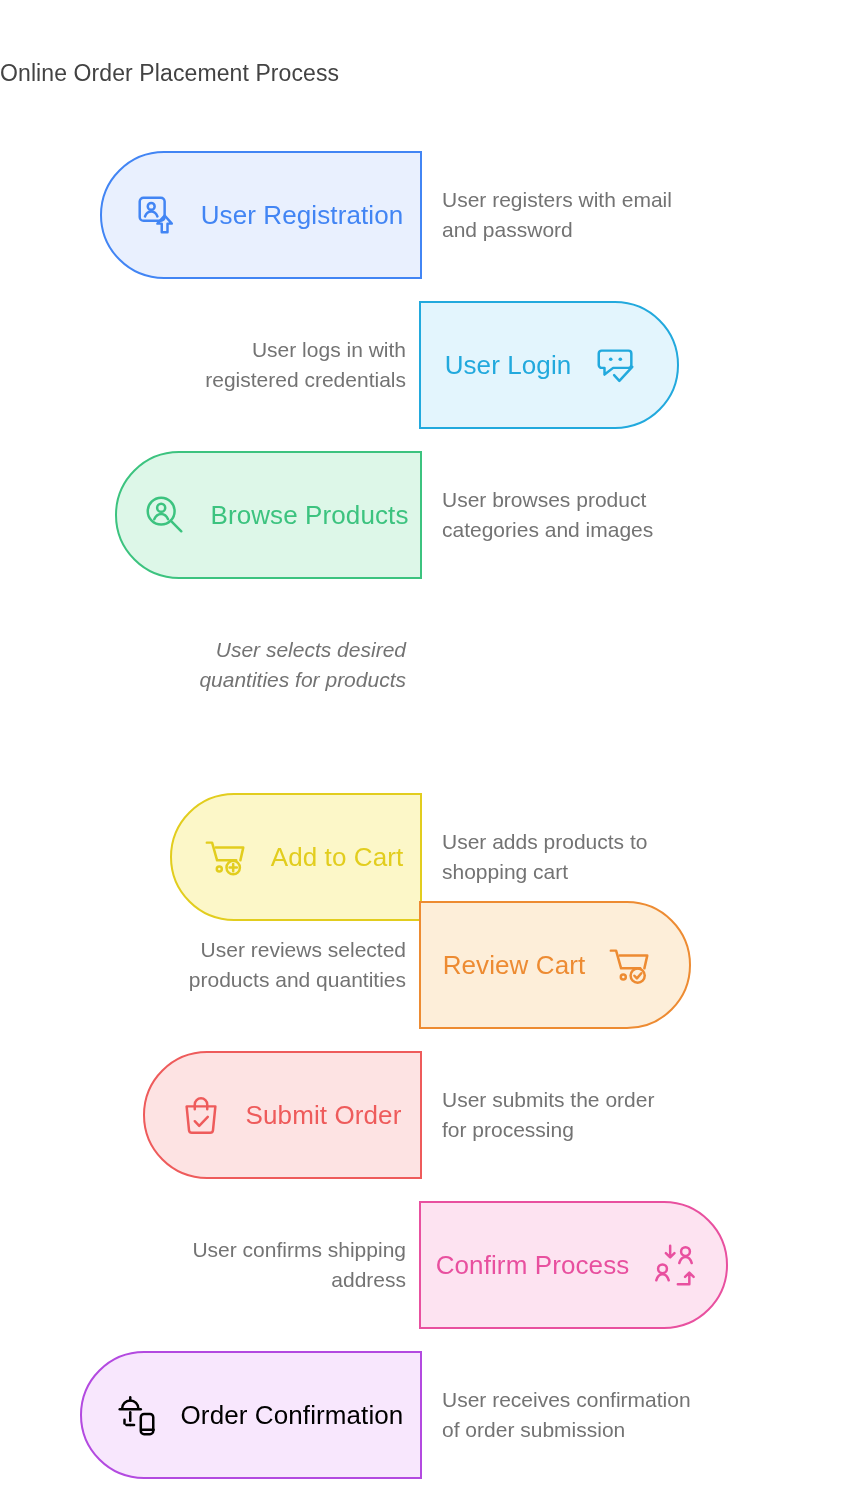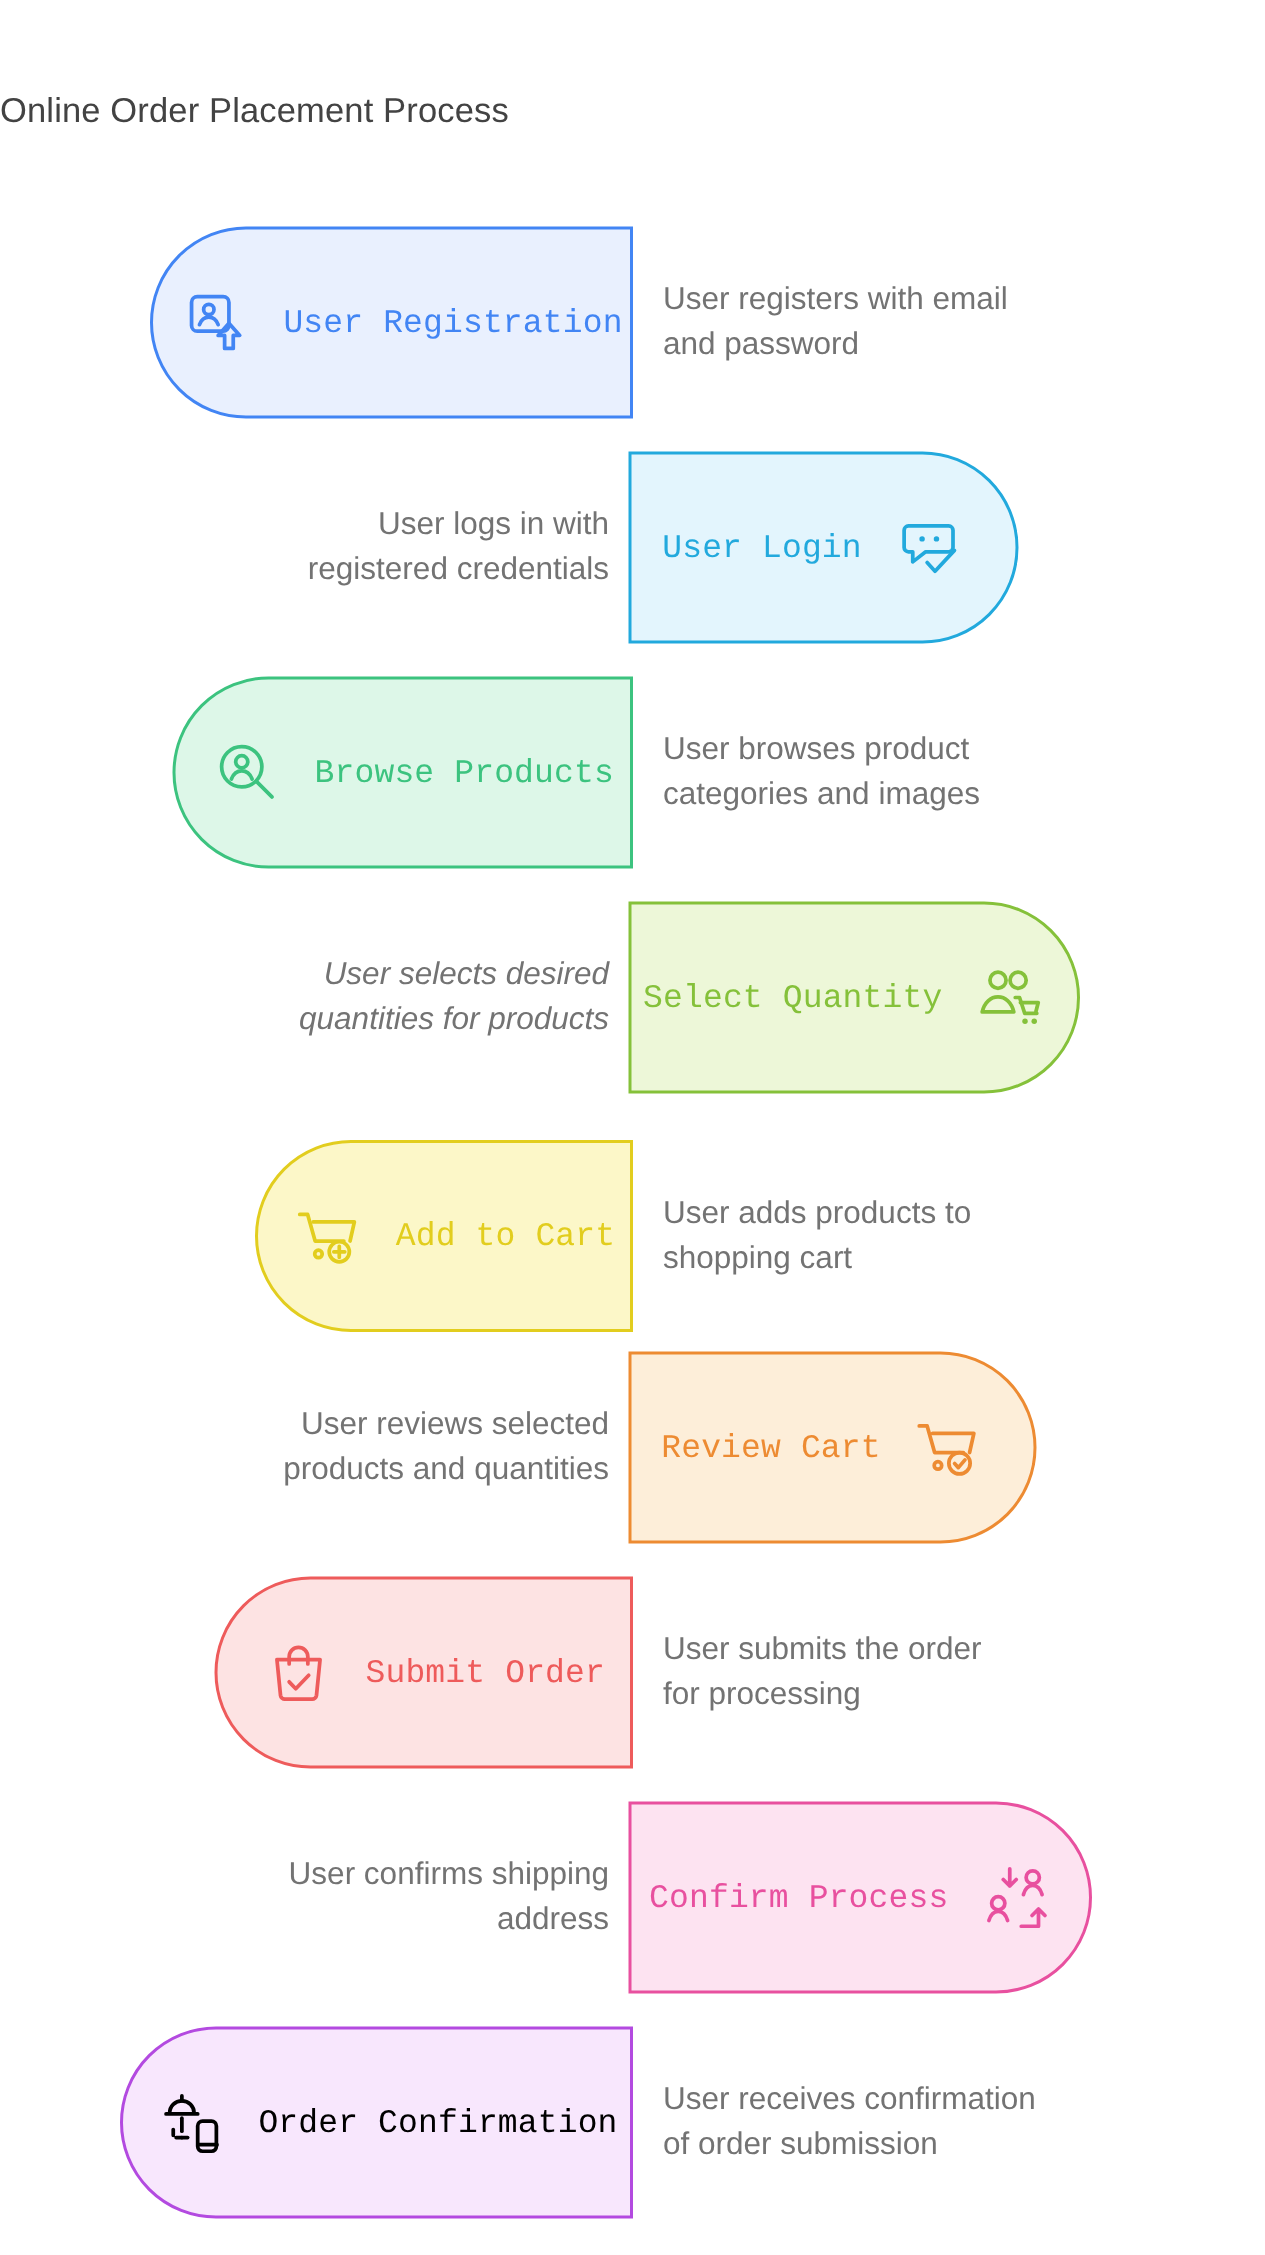--- a/index.html
+++ b/index.html
@@ -44,25 +44,24 @@
     justify-content: center;
     padding-right: 14px;
   }
 
   .shape-inner { display: flex; align-items: center; gap: 22px; }
 
   .step-icon { width: 46px; height: 46px; flex: 0 0 46px; display:block; }
   .step-icon svg { width: 46px; height: 46px; display: block; }
 
   .step-label {
-    font-size: 22px;
+    font-size: 26px;
     font-weight: 400;
     white-space: nowrap;
     letter-spacing: 0.1px;
-    font-family: Liberation Mono, monospace;
   }
 
   .desc {
     position: absolute;
     top: 6px;
     height: 128px;
     display: flex;
     align-items: center;
     font-size: 21px;
     line-height: 1.45;
@@ -119,39 +118,23 @@
       <path d="M12.8 28.5c1.5-3.7 4.2-5.6 7.2-5.6s5.7 1.9 7.2 5.6"></path>
       <path d="M30.2 30.2L41 41"></path>
     </svg>
             </span>
             <span class="step-label">Browse Products</span>
           </div>
         </div>
         <div class="desc to-right" style="left: 442px; width: 220px;">User browses product categories and images</div>
       </div>
       <div class="step" style="top: 595px;">
-        <div class="shape right" style="left: 419px; width: 301px; background: rgb(237, 247, 216); border-color: rgb(133, 193, 58); color: rgb(133, 193, 58);">
-          <div class="shape-inner">
-            <span class="step-label">Select Quantity</span>
-            <span class="step-icon">
-              <svg viewBox="0 0 48 48" fill="none" stroke="currentColor" stroke-width="2.6" stroke-linecap="round" stroke-linejoin="round">
-      <circle cx="16" cy="12" r="5.6"></circle>
-      <circle cx="30" cy="12" r="5.6"></circle>
-      <path d="M5 34c1.6-6.6 5.9-10.4 11-10.4S25.4 27.4 27 34z"></path>
-      <path d="M28 24h3l3.6 11h8.4"></path>
-      <path d="M31.6 27.5H44l-1.6 6.2"></path>
-      <circle cx="34.8" cy="40.5" r="1.9" fill="currentColor" stroke="none"></circle>
-      <circle cx="41.2" cy="40.5" r="1.9" fill="currentColor" stroke="none"></circle>
-    </svg>
-            </span>
-          </div>
-        </div>
         <div class="desc to-left" style="left: 132px; width: 274px; font-style: italic;">User selects desired quantities for products</div>
       </div>
-      <div class="step" style="top: 754px; padding-left: 36px;">
+      <div class="step" style="top: 787px; padding-left: 36px;">
         <div class="shape left" style="left: 170px; width: 252px; background: rgb(252, 247, 200); border-color: rgb(226, 205, 30); color: rgb(226, 205, 30);">
           <div class="shape-inner">
             <span class="step-icon">
               <svg viewBox="0 0 48 48" fill="none" stroke="currentColor" stroke-width="2.6" stroke-linecap="round" stroke-linejoin="round">
       <path d="M4 9h5.5l5.2 18.5h20"></path>
       <path d="M13.3 14.2H42l-3 13.3"></path>
       <circle cx="17" cy="36.5" r="2.6"></circle>
       <circle cx="31.5" cy="35" r="7"></circle>
       <path d="M31.5 31.2v7.6M27.7 35h7.6"></path>
     </svg>

